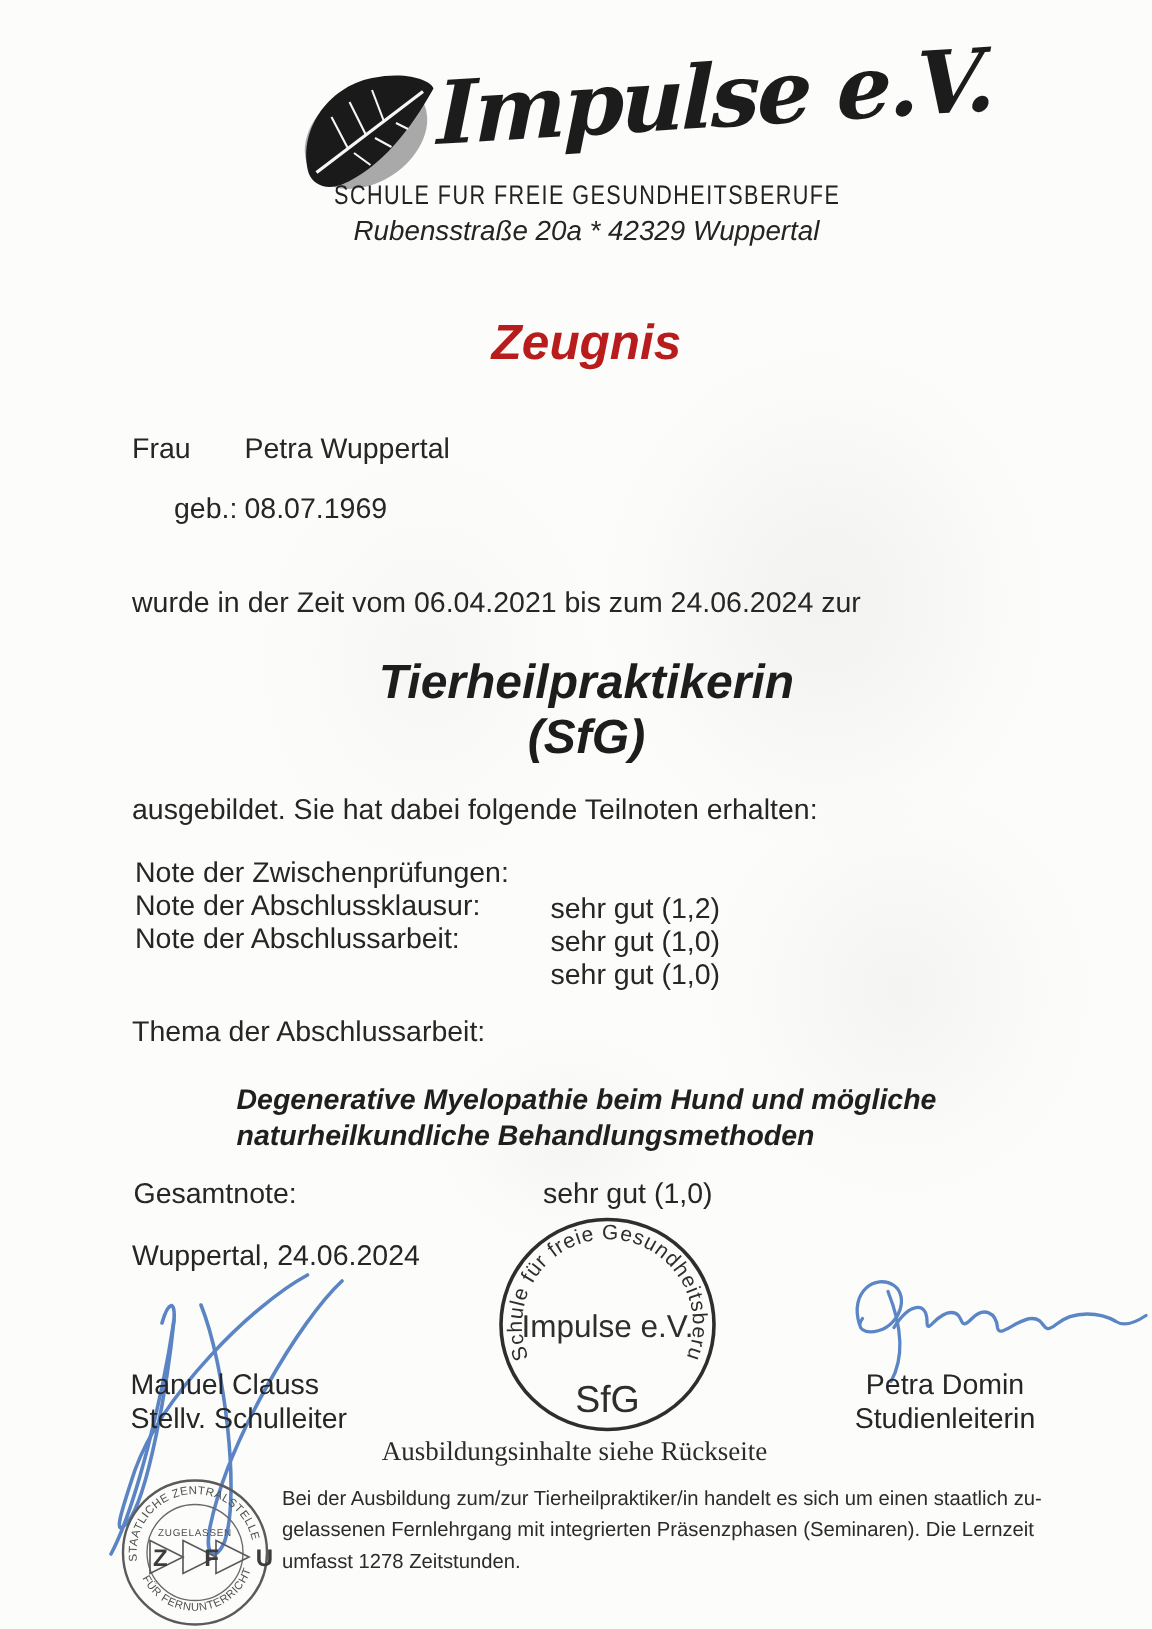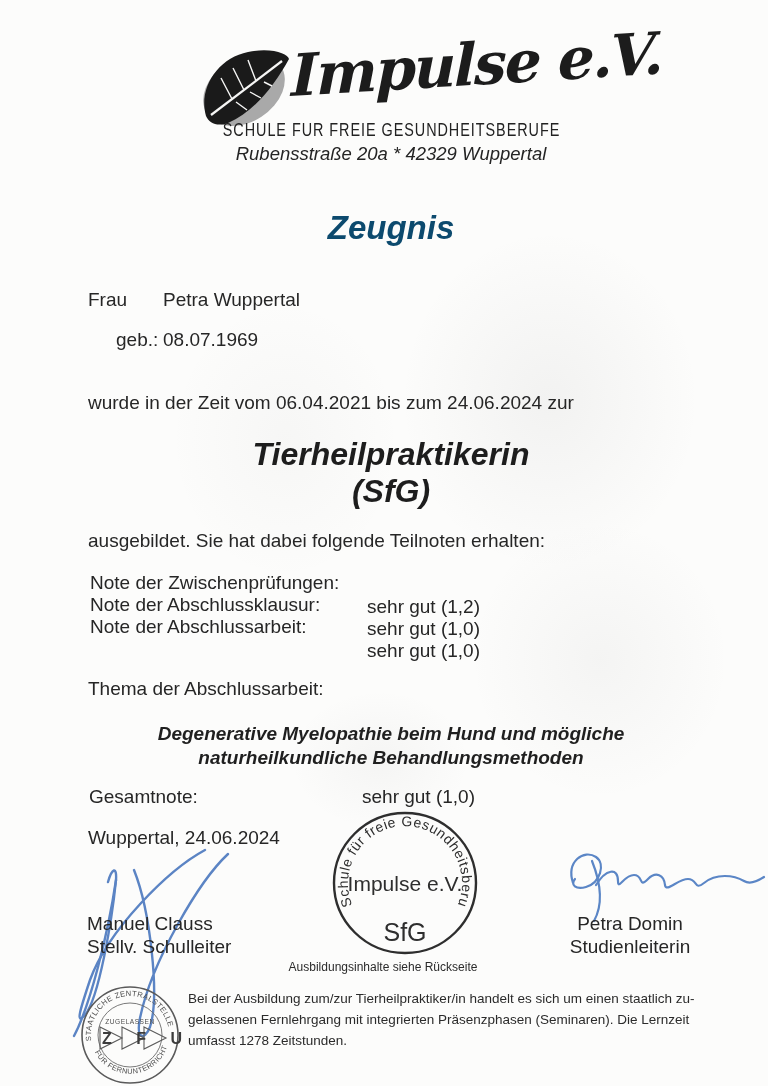--- a/index.html
+++ b/index.html
@@ -24,24 +24,24 @@
     font-size:58px;letter-spacing:-2px;color:#1c1c1c;
     transform:rotate(-3.5deg) skewX(-4deg);transform-origin:left bottom;
   }
   .subtitle{
     left:166px;top:120px;width:451px;text-align:center;
     font-size:18px;letter-spacing:1.2px;color:#222;
     transform:translateX(0) scaleX(0.8);transform-origin:50% 50%;
     white-space:nowrap;font-weight:normal;
   }
   .address{top:143px;font-size:18.5px;color:#242424;}
-  .doc-title{top:209px;font-size:33px;font-weight:bold;color:#0c4a6e;text-align:center;}
+  .doc-title{top:209px;font-size:33px;font-weight:bold;color:#b91c1c;text-align:center;}
   .body-txt{font-size:19px;color:#262626;}
   .qual{top:436px;font-size:32px;font-weight:bold;line-height:37px;color:#1d1d1d;text-align:center;}
-  .thesis{font-size:19px;font-weight:bold;color:#1f1f1f;line-height:24px;text-align:center;}
+  .thesis{font-size:19px;font-weight:bold;color:#1f1f1f;line-height:24px;}
   .grade-col{line-height:22px;}
   .sig-name{font-size:19px;line-height:22.5px;color:#262626;}
   .small-txt{font-size:13.5px;line-height:21px;color:#2b2b2b;}
   svg{display:block;}
 </style>
 </head>
 <body>
 
 <div id="page">
 
@@ -110,21 +110,21 @@
         <path id="arcTop" d="M 23.3 97.1 A 57 57 0 1 1 126.7 97.1" fill="none"></path>
       </defs>
       <text font-family="Liberation Sans, sans-serif" font-size="14" letter-spacing="0.6" fill="#2e2e2e">
         <textPath href="#arcTop" startOffset="2">Schule für freie Gesundheitsberufe</textPath>
       </text>
       <text x="75" y="81" text-anchor="middle" font-family="Liberation Sans, sans-serif" font-size="21" fill="#2e2e2e">Impulse e.V.</text>
       <text x="75" y="131" text-anchor="middle" font-family="Liberation Sans, sans-serif" font-size="25" fill="#2e2e2e">SfG</text>
     </svg>
   </div>
 
-  <div class="abs small-txt nowrap" style="left:383px;top:957px;transform:translateX(-50%);font-size:12px;">Ausbildungsinhalte siehe Rückseite</div>
+  <div class="abs small-txt nowrap" style="left:383px;top:957px;transform:translateX(-50%);font-size:18px;font-family:Liberation Serif, serif;">Ausbildungsinhalte siehe Rückseite</div>
 
   <div class="abs" style="left:50px;top:838px;width:190px;height:212px;">
     <svg width="190" height="212" viewBox="0 0 190 212">
       <g fill="none" stroke="#5b84c4" stroke-width="2.4" stroke-linecap="round">
         <path d="M 155 12 C 118 32, 58 92, 40 142 C 30 172, 25 188, 35 177 C 49 160, 62 82, 66 42 C 67 28, 62 30, 58 44"></path>
         <path d="M 178 16 C 150 42, 102 122, 90 180 C 86 200, 94 204, 100 189 C 110 158, 100 72, 84 32"></path>
         <path d="M 66 42 C 58 96, 40 168, 24 198"></path>
       </g>
     </svg>
   </div>

